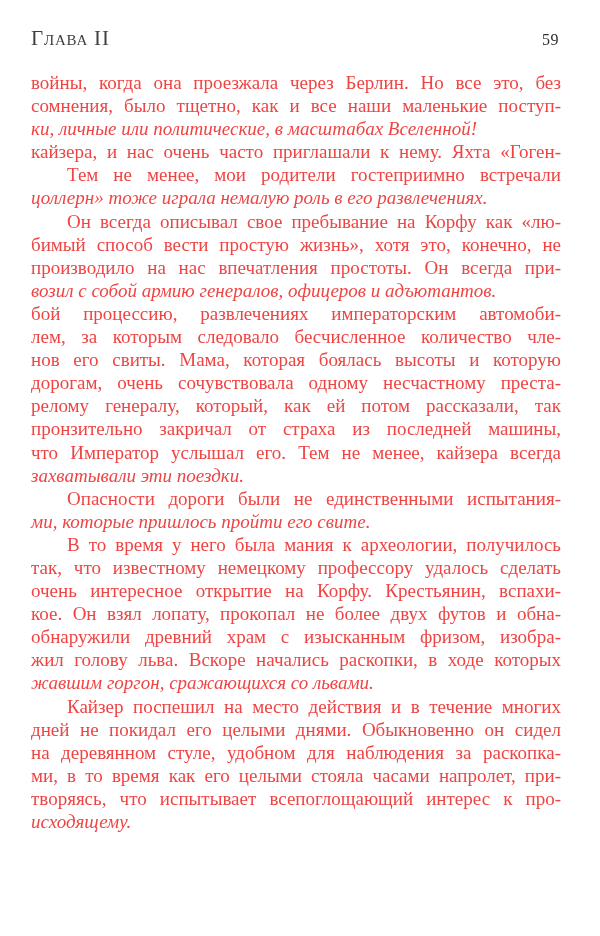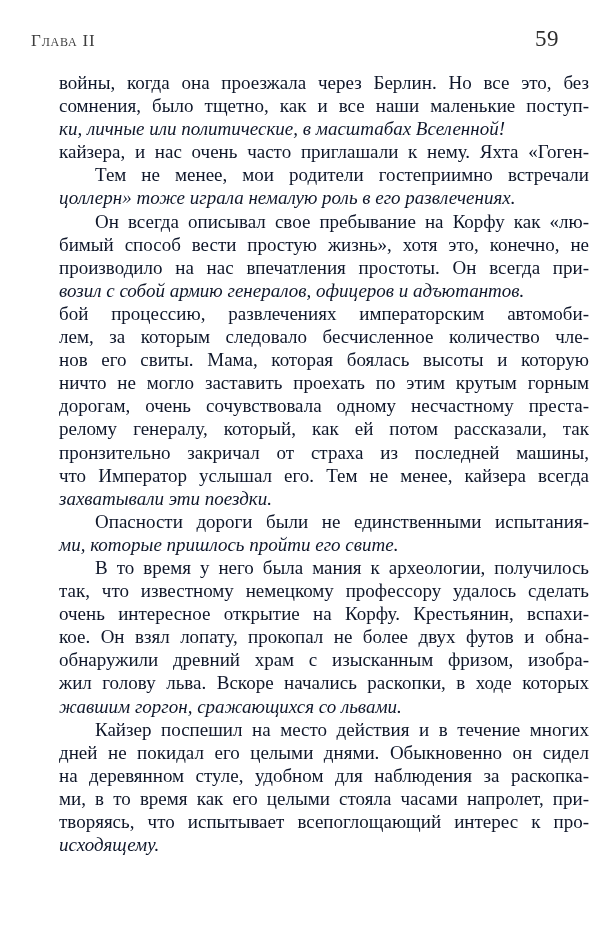--- a/index.html
+++ b/index.html
@@ -20,26 +20,26 @@
     position: absolute;
     left: 31px;
     top: 26px;
     width: 528px;
     display: flex;
     justify-content: space-between;
     align-items: baseline;
   }
   .chapter {
     font-variant: small-caps;
-    font-size: 17px;
+    font-size: 21px;
     letter-spacing: 0.8px;
     color: #3e3e3e;
   }
   .pagenum {
-    font-size: 23px;
+    font-size: 16px;
     color: #2e2e2e;
     letter-spacing: 0.5px;
   }
   .body-text {
     position: absolute;
     left: 31px;
     top: 71px;
     width: 530px;
     font-size: 19px;
     line-height: 23.1px;
@@ -59,35 +59,34 @@
   }
 </style>
 </head>
 <body>
 
 <div class="page" style="background: rgb(255, 255, 255);">
   <div class="running-head">
     <span class="chapter" style="color: rgb(62, 62, 62);">Глава II</span>
     <span class="pagenum">59</span>
   </div>
-  <div class="body-text" style="color: #0f172a; margin-left: 28px;">
+  <div class="body-text" style="color: #ef4444;">
       <div class="line">войны, когда она проезжала через Берлин. Но все это, без</div>
       <div class="line">сомнения, было тщетно, как и все наши маленькие поступ-</div>
       <div class="line end">ки, личные или политические, в масштабах Вселенной!</div>
       <div class="line">кайзера, и нас очень часто приглашали к нему. Яхта «Гоген-</div>
       <div class="line ind">Тем не менее, мои родители гостеприимно встречали</div>
       <div class="line end">цоллерн» тоже играла немалую роль в его развлечениях.</div>
       <div class="line ind">Он всегда описывал свое пребывание на Корфу как «лю-</div>
       <div class="line">бимый способ вести простую жизнь», хотя это, конечно, не</div>
       <div class="line">производило на нас впечатления простоты. Он всегда при-</div>
       <div class="line end">возил с собой армию генералов, офицеров и адъютантов.</div>
       <div class="line">бой процессию, развлечениях императорским автомоби-</div>
       <div class="line">лем, за которым следовало бесчисленное количество чле-</div>
       <div class="line">нов его свиты. Мама, которая боялась высоты и которую</div>
-      <div class="line">ничто не могло заставить проехать по этим крутым горным</div>
       <div class="line">дорогам, очень сочувствовала одному несчастному преста-</div>
       <div class="line">релому генералу, который, как ей потом рассказали, так</div>
       <div class="line">пронзительно закричал от страха из последней машины,</div>
       <div class="line">что Император услышал его. Тем не менее, кайзера всегда</div>
       <div class="line end">захватывали эти поездки.</div>
       <div class="line ind">Опасности дороги были не единственными испытания-</div>
       <div class="line end">ми, которые пришлось пройти его свите.</div>
       <div class="line ind">В то время у него была мания к археологии, получилось</div>
       <div class="line">так, что известному немецкому профессору удалось сделать</div>
       <div class="line">очень интересное открытие на Корфу. Крестьянин, вспахи-</div>

